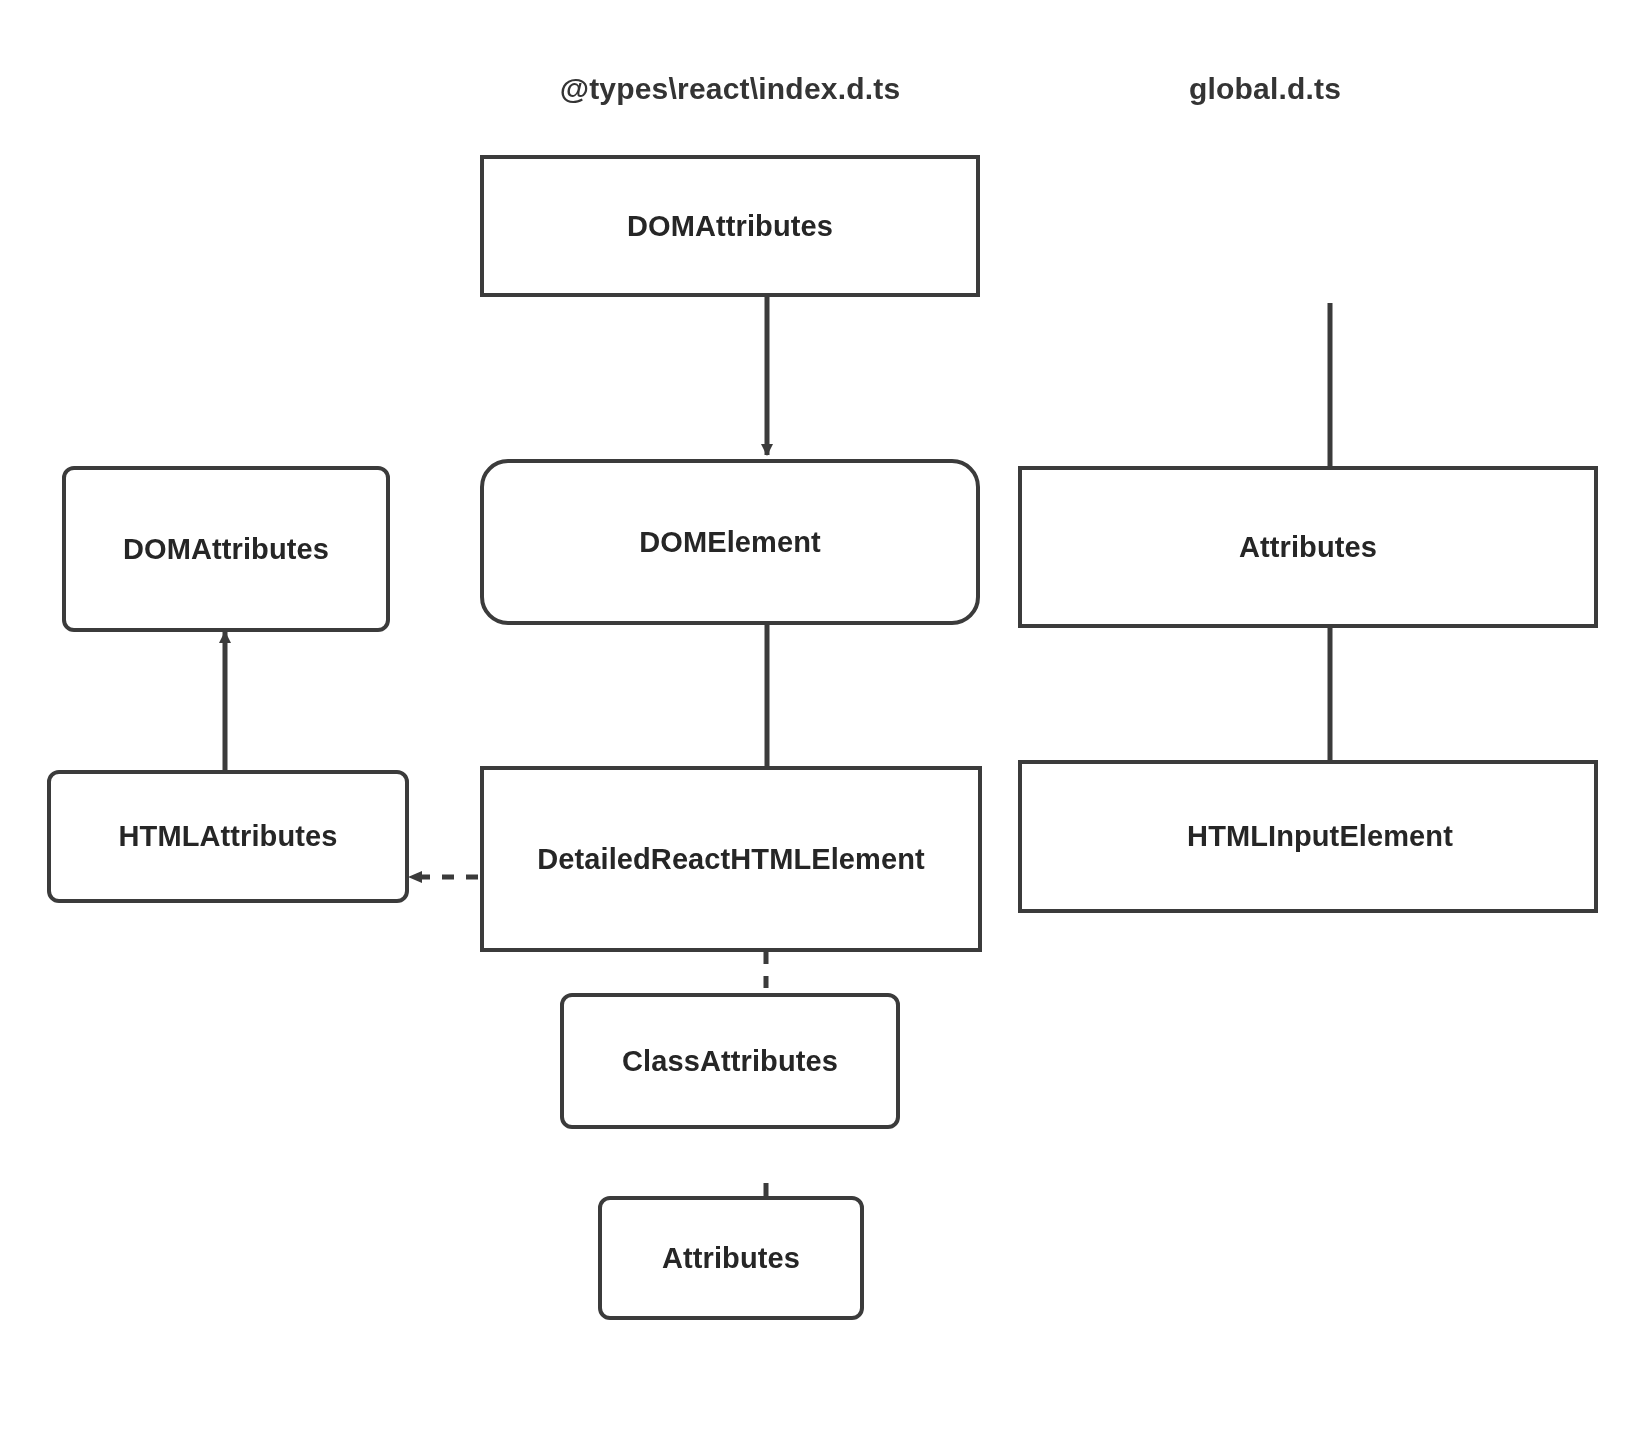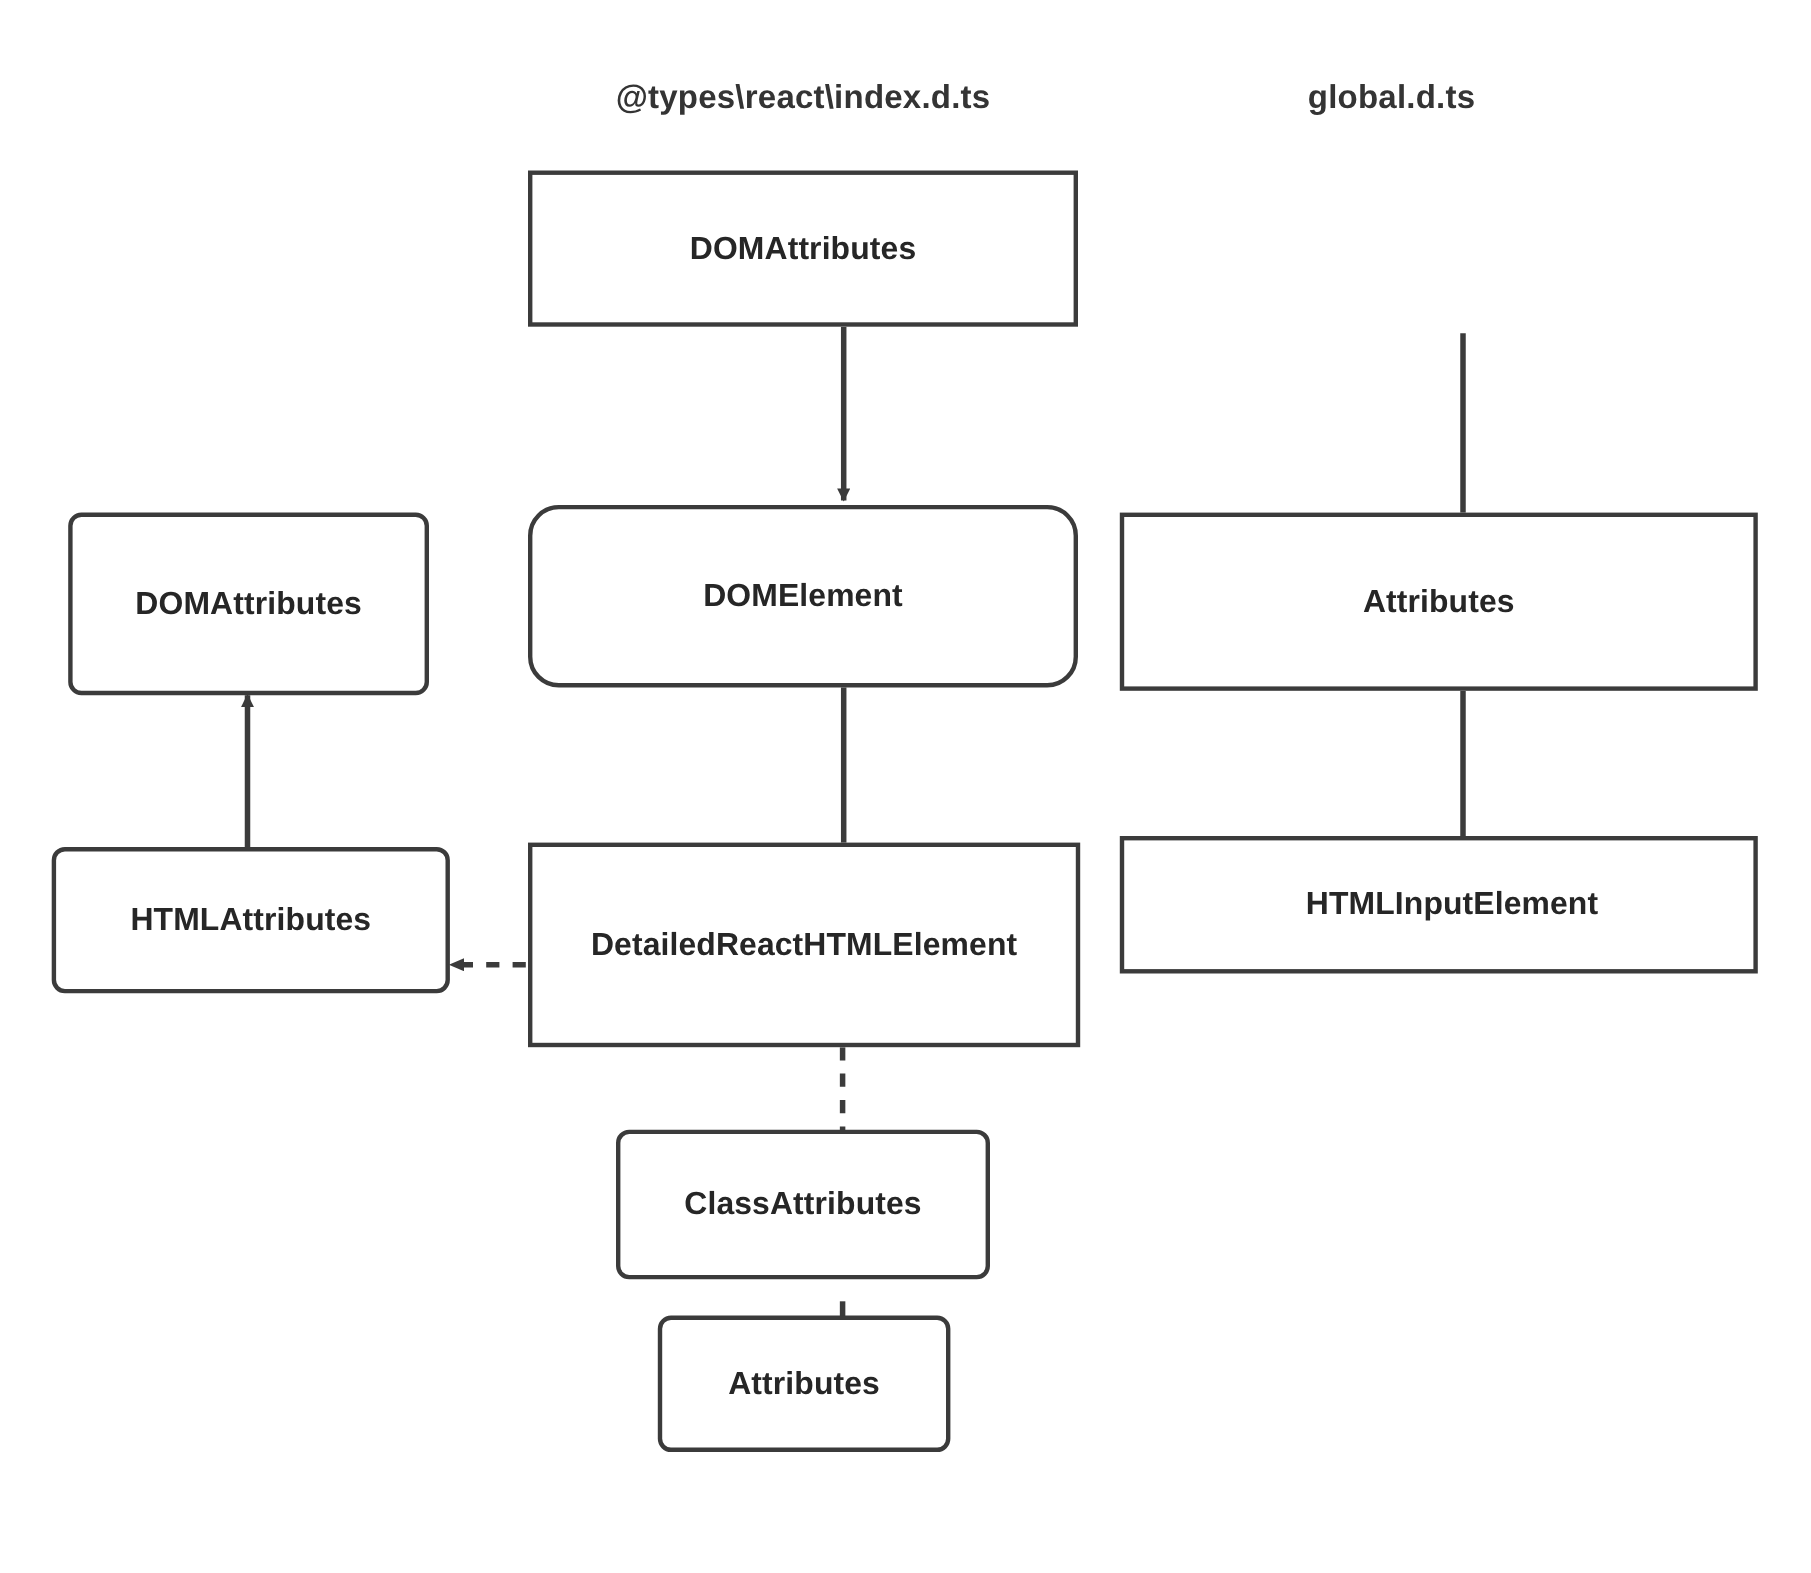--- a/index.html
+++ b/index.html
@@ -113,19 +113,19 @@
   <div class="node rounded" style="left:62px; top:466px; width:328px; height:166px;">DOMAttributes</div>
 
   <div class="node" style="left:480px; top:459px; width:500px; height:166px;border-radius:28px;">DOMElement</div>
 
   <div class="node" style="left:1018px; top:466px; width:580px; height:162px;">Attributes</div>
 
   <div class="node rounded" style="left:47px; top:770px; width:362px; height:133px;">HTMLAttributes</div>
 
   <div class="node" style="left:480px; top:766px; width:502px; height:186px;">DetailedReactHTMLElement</div>
 
-  <div class="node" style="left:1018px; top:760px; width:580px; height:125px;padding-left:24px;">HTMLInputElement</div>
+  <div class="node" style="left:1018px; top:760px; width:580px; height:153px;padding-left:24px;">HTMLInputElement</div>
 
-  <div class="node rounded" style="left:560px; top:993px; width:340px; height:136px;margin-top:34px;">ClassAttributes</div>
+  <div class="node rounded" style="left:560px; top:993px; width:340px; height:136px;">ClassAttributes</div>
 
   <div class="node rounded" style="left:598px; top:1196px; width:266px; height:124px;">Attributes</div>
 
 </div>
 
 </body></html>

